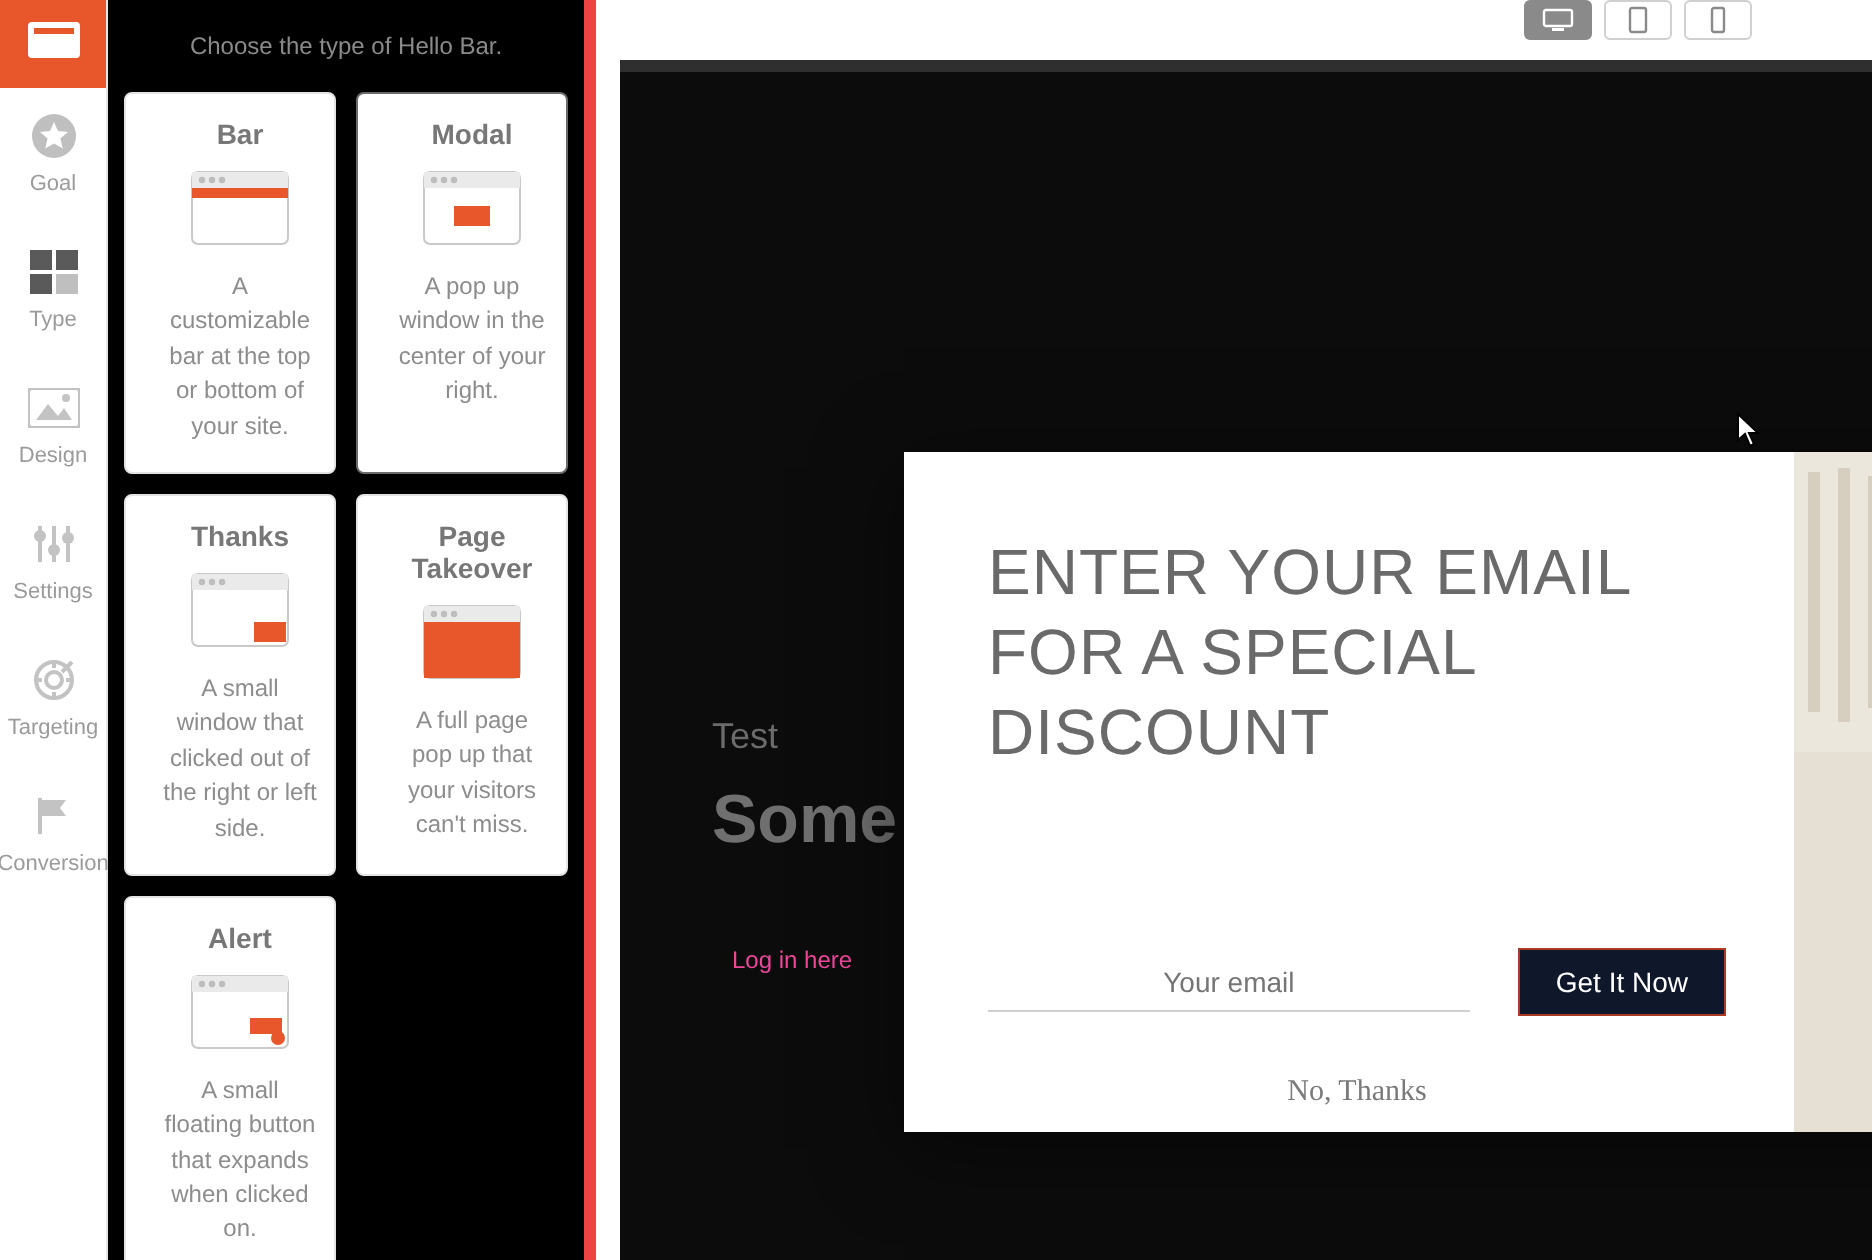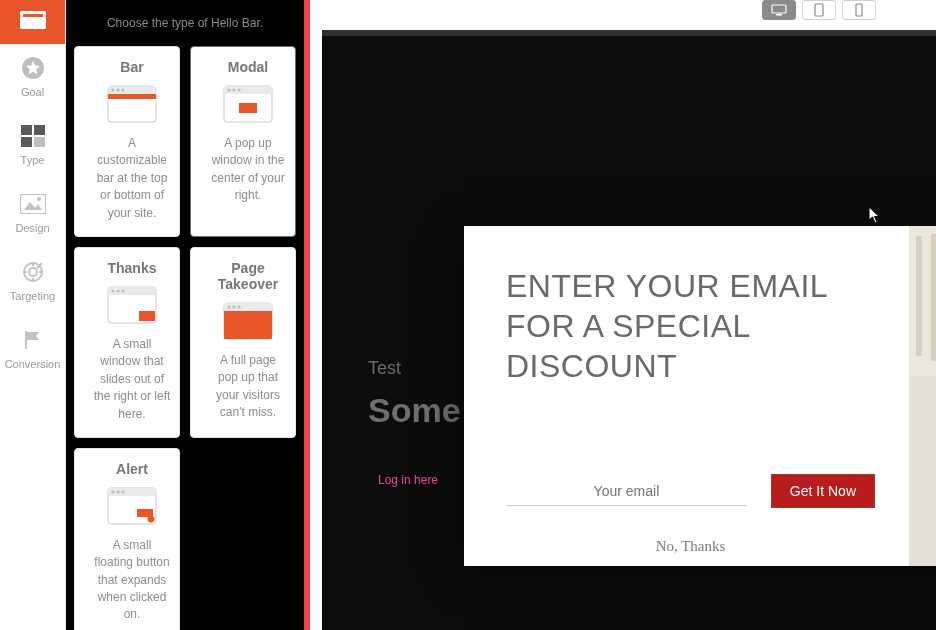--- a/index.html
+++ b/index.html
@@ -8,21 +8,21 @@
     background: #fff;
     width: 936px;
     height: 630px;
     overflow: hidden;
     position: relative;
   }
   .app { display: flex; height: 100%; }
   
   
   .icon-rail {
-    width: 66px;
+    width: 54px;
     background: #fff;
     border-right: 1px solid #e5e5e5;
     display: flex;
     flex-direction: column;
     align-items: center;
     padding-top: 0;
   }
   .rail-item {
     width: 100%;
     display: flex;
@@ -167,21 +167,21 @@
     border:none;
     border-bottom:1px solid #d0d0d0;
     font-size: 14px;
     color:#9b9b9b;
     padding: 6px 4px;
     text-align:center;
     outline:none;
     background:transparent;
   }
   .cta-btn {
-    background:#b91c1c;
+    background:#0f172a;
     border:1px solid #a93a24;
     color:#fff;
     font-size:14px;
     padding: 8px 18px;
     cursor:pointer;
   }
   .no-thanks {
     text-align:center;
     margin-top: 30px;
     font-size: 15px;
@@ -239,20 +239,33 @@
     </div>
     <div class="rail-item">
       <div class="r-icon">
         <svg width="26" height="20" viewBox="0 0 26 20">
             <rect x="0" y="0" width="26" height="20" rx="2" fill="none" stroke="#c3c3c3" stroke-width="2"></rect>
             <polygon points="4,16 10,8 15,14 18,10 22,16" fill="#c3c3c3"></polygon>
             <circle cx="19" cy="5" r="2" fill="#c3c3c3"></circle>
           </svg>
       </div>
       <div class="r-label">Design</div>
+    </div>
+    <div class="rail-item">
+      <div class="r-icon">
+        <svg width="22" height="22" viewBox="0 0 22 22">
+            <line x1="4" y1="2" x2="4" y2="20" stroke="#c3c3c3" stroke-width="2"></line>
+            <line x1="11" y1="2" x2="11" y2="20" stroke="#c3c3c3" stroke-width="2"></line>
+            <line x1="18" y1="2" x2="18" y2="20" stroke="#c3c3c3" stroke-width="2"></line>
+            <circle cx="4" cy="7" r="3" fill="#c3c3c3"></circle>
+            <circle cx="11" cy="14" r="3" fill="#c3c3c3"></circle>
+            <circle cx="18" cy="8" r="3" fill="#c3c3c3"></circle>
+          </svg>
+      </div>
+      <div class="r-label">Settings</div>
     </div>
     <div class="rail-item">
       <div class="r-icon">
         <svg width="24" height="24" viewBox="0 0 24 24">
             <circle cx="12" cy="12" r="9" fill="none" stroke="#c3c3c3" stroke-width="2"></circle>
             <circle cx="12" cy="12" r="4" fill="none" stroke="#c3c3c3" stroke-width="2"></circle>
             <path d="M12 3v3M12 18v3M3 12h3M18 12h3" stroke="#c3c3c3" stroke-width="2"></path>
             <path d="M16 8l5-5" stroke="#c3c3c3" stroke-width="2"></path>
           </svg>
       </div>
@@ -305,21 +318,21 @@
         <div class="tc-thumb">
           <svg width="50" height="38" viewBox="0 0 50 38">
               <rect x="1" y="1" width="48" height="36" rx="3" fill="#fff" stroke="#c9c9c9"></rect>
               <rect x="1" y="1" width="48" height="8" fill="#eaeaea"></rect>
               <circle cx="6" cy="5" r="1.6" fill="#bdbdbd"></circle>
               <circle cx="11" cy="5" r="1.6" fill="#bdbdbd"></circle>
               <circle cx="16" cy="5" r="1.6" fill="#bdbdbd"></circle>
               <rect x="32" y="25" width="16" height="10" fill="#e7572b"></rect>
             </svg>
         </div>
-        <div class="tc-desc">A small window that slides out of the right or left here.</div>
+        <div class="tc-desc">A small window that clicked out of the right or left side.</div>
       </div>
       <div class="type-card">
         <div class="tc-title">Page Takeover</div>
         <div class="tc-thumb">
           <svg width="50" height="38" viewBox="0 0 50 38">
               <rect x="1" y="1" width="48" height="36" rx="3" fill="#fff" stroke="#c9c9c9"></rect>
               <rect x="1" y="1" width="48" height="8" fill="#eaeaea"></rect>
               <circle cx="6" cy="5" r="1.6" fill="#bdbdbd"></circle>
               <circle cx="11" cy="5" r="1.6" fill="#bdbdbd"></circle>
               <circle cx="16" cy="5" r="1.6" fill="#bdbdbd"></circle>

